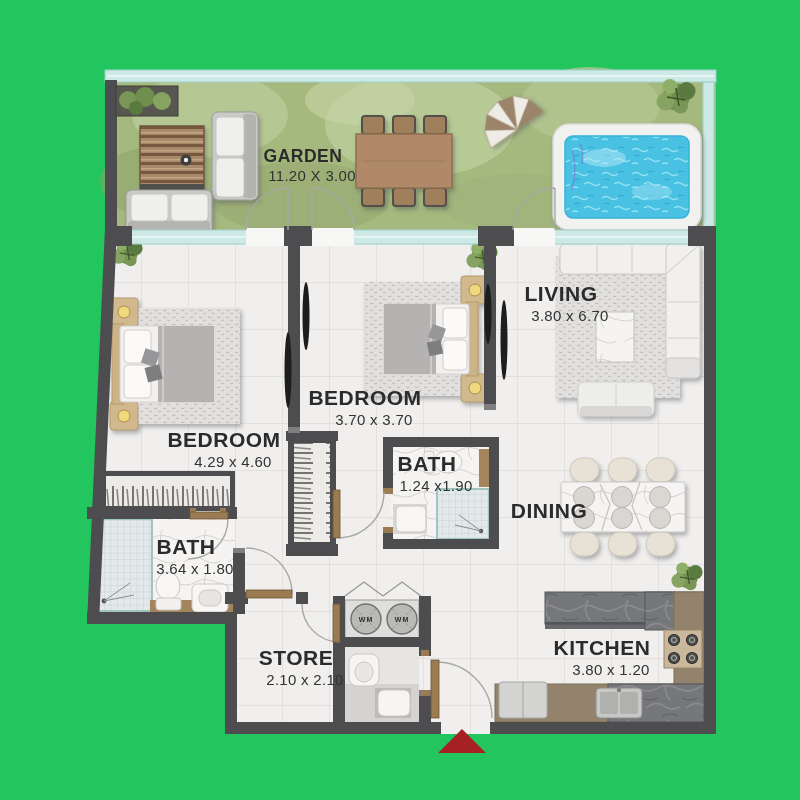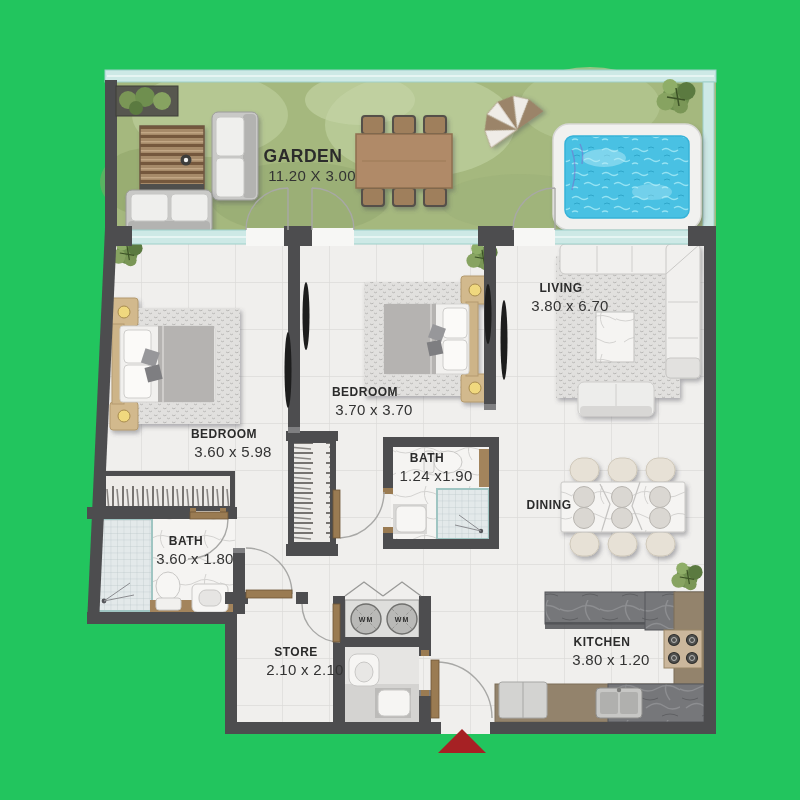--- a/index.html
+++ b/index.html
@@ -1,20 +1,20 @@
 <!DOCTYPE html>
 <html><head>
 <meta charset="utf-8">
 <style>
   html,body{margin:0;padding:0;background:#ffffff;}
   .stage{position:relative;width:800px;height:800px;background:#22c55e;overflow:hidden;
          font-family:"Liberation Sans", sans-serif;padding-left:28px;}
   svg{position:absolute;left:0;top:0;}
   .label{position:absolute;transform:translateX(-50%);text-align:center;color:#2b2b2b;white-space:nowrap;}
-  .room-name{font-weight:700;font-size:12px;letter-spacing:.5px;line-height:1.15;}
+  .room-name{font-weight:700;font-size:21px;letter-spacing:.5px;line-height:1.15;}
   .room-name.big{font-size:17.5px;}
   .room-dims{font-weight:400;font-size:15px;letter-spacing:.3px;line-height:1.2;margin-top:1px;color:#333;margin-left:18px;}
   .wm{position:absolute;transform:translate(-50%,-50%);font-size:7px;font-weight:700;
       letter-spacing:1px;color:#2e2e2e;}
 </style>
 </head>
 <body>
 
 <div class="stage">
 <svg width="800" height="800" viewBox="0 0 800 800">
@@ -371,40 +371,40 @@
 
 <polygon points="438,753 486,753 462,729" fill="#a62124"></polygon>
 </svg>
 
 <div class="label" style="left:303px;top:146px">
   <div class="room-name big">GARDEN</div>
   <div class="room-dims">11.20 X 3.00</div>
 </div>
 <div class="label" style="left:224px;top:428px">
   <div class="room-name">BEDROOM</div>
-  <div class="room-dims">3.60 x 5.98</div>
+  <div class="room-dims">4.29 x 4.60</div>
 </div>
 <div class="label" style="left:365px;top:386px">
   <div class="room-name">BEDROOM</div>
   <div class="room-dims">3.70 x 3.70</div>
 </div>
 <div class="label" style="left:561px;top:282px">
   <div class="room-name">LIVING</div>
   <div class="room-dims">3.80 x 6.70</div>
 </div>
 <div class="label" style="left:427px;top:452px">
   <div class="room-name">BATH</div>
   <div class="room-dims">1.24 x1.90</div>
 </div>
 <div class="label" style="left:549px;top:499px">
   <div class="room-name">DINING</div>
 </div>
 <div class="label" style="left:186px;top:535px">
   <div class="room-name">BATH</div>
-  <div class="room-dims">3.60 x 1.80</div>
+  <div class="room-dims">3.64 x 1.80</div>
 </div>
 <div class="label" style="left:296px;top:646px">
   <div class="room-name">STORE</div>
   <div class="room-dims">2.10 x 2.10</div>
 </div>
 <div class="label" style="left:602px;top:636px">
   <div class="room-name">KITCHEN</div>
   <div class="room-dims">3.80 x 1.20</div>
 </div>
 <div class="wm" style="left:366px;top:619px">WM</div>

